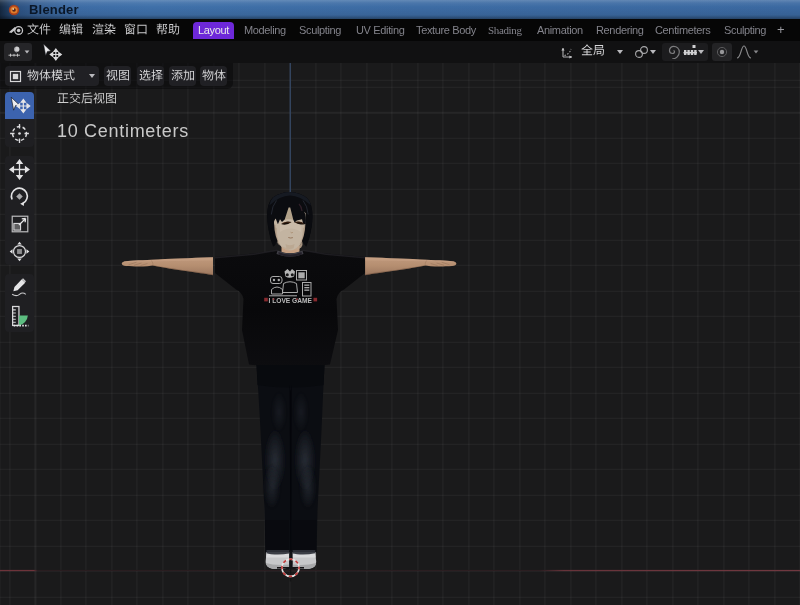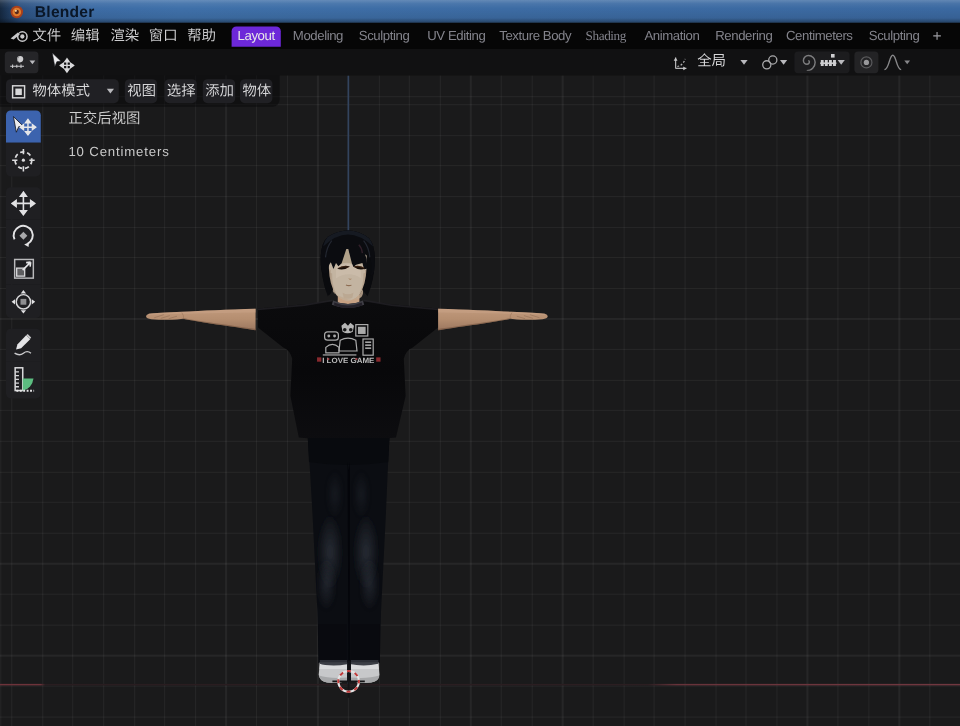--- a/index.html
+++ b/index.html
@@ -315,21 +315,21 @@
       </div>
       <div class="abs" style="left:57px;top:29px">
         <svg class="" width="60.0" height="14.0" viewBox="0 0 60.0 14.0" fill="#cfcfcf" style="display:block">
           <path transform="translate(0.00,10.56) scale(0.01200,-0.01200)" d="M188 510V38H52V-35H950V38H565V353H878V426H565V693H917V767H90V693H486V38H265V510Z"></path>
           <path transform="translate(12.00,10.56) scale(0.01200,-0.01200)" d="M318 597C258 521 159 442 70 392C87 380 115 351 129 336C216 393 322 483 391 569ZM618 555C711 491 822 396 873 332L936 382C881 445 768 536 677 598ZM352 422 285 401C325 303 379 220 448 152C343 72 208 20 47 -14C61 -31 85 -64 93 -82C254 -42 393 16 503 102C609 16 744 -42 910 -74C920 -53 941 -22 958 -5C797 21 663 74 559 151C630 220 686 303 727 406L652 427C618 335 568 260 503 199C437 261 387 336 352 422ZM418 825C443 787 470 737 485 701H67V628H931V701H517L562 719C549 754 516 809 489 849Z"></path>
           <path transform="translate(24.00,10.56) scale(0.01200,-0.01200)" d="M151 750V491C151 336 140 122 32 -30C50 -40 82 -66 95 -82C210 81 227 324 227 491H954V563H227V687C456 702 711 729 885 771L821 832C667 793 388 764 151 750ZM312 348V-81H387V-29H802V-79H881V348ZM387 41V278H802V41Z"></path>
           <path transform="translate(36.00,10.56) scale(0.01200,-0.01200)" d="M450 791V259H523V725H832V259H907V791ZM154 804C190 765 229 710 247 673L308 713C290 748 250 800 211 838ZM637 649V454C637 297 607 106 354 -25C369 -37 393 -65 402 -81C552 -2 631 105 671 214V20C671 -47 698 -65 766 -65H857C944 -65 955 -24 965 133C946 138 921 148 902 163C898 19 893 -8 858 -8H777C749 -8 741 0 741 28V276H690C705 337 709 397 709 452V649ZM63 668V599H305C247 472 142 347 39 277C50 263 68 225 74 204C113 233 152 269 190 310V-79H261V352C296 307 339 250 359 219L407 279C388 301 318 381 280 422C328 490 369 566 397 644L357 671L343 668Z"></path>
           <path transform="translate(48.00,10.56) scale(0.01200,-0.01200)" d="M375 279C455 262 557 227 613 199L644 250C588 276 487 309 407 325ZM275 152C413 135 586 95 682 61L715 117C618 149 445 188 310 203ZM84 796V-80H156V-38H842V-80H917V796ZM156 29V728H842V29ZM414 708C364 626 278 548 192 497C208 487 234 464 245 452C275 472 306 496 337 523C367 491 404 461 444 434C359 394 263 364 174 346C187 332 203 303 210 285C308 308 413 345 508 396C591 351 686 317 781 296C790 314 809 340 823 353C735 369 647 396 569 432C644 481 707 538 749 606L706 631L695 628H436C451 647 465 666 477 686ZM378 563 385 570H644C608 531 560 496 506 465C455 494 411 527 378 563Z"></path>
         </svg>
       </div>
-      <div class="ovl" style="left:57px;top:58px;font-size:11px;letter-spacing:.7px;color:#c9c9c9">10 Centimeters</div>
+      <div class="ovl" style="left:57px;top:58px;font-size:18px;letter-spacing:.7px;color:#c9c9c9">10 Centimeters</div>
       <div class="tb" style="top:29px;height:27px;background:#3c63ae;border-radius:4px 4px 0 0">
         <svg width="22" height="20" viewBox="0 0 20 18">
 <path d="M2 1 L9.5 8.2 L6 8.6 L4.2 12.8 Z" fill="#ececee" stroke="#10131c" stroke-width="0.6"></path>
 <g stroke="#e6e6e8" stroke-width="1.1" fill="#e6e6e8">
 <path d="M13 5.2 v7.6 M9.2 9 h7.6" fill="none"></path>
 <path d="M13 3.2 l-1.8 2.4 h3.6 Z"></path>
             <path d="M13 14.8 l-1.8 -2.4 h3.6 Z"></path>
 <path d="M7.2 9 l2.4 -1.8 v3.6 Z"></path>
             <path d="M18.8 9 l-2.4 -1.8 v3.6 Z"></path>
 </g>

